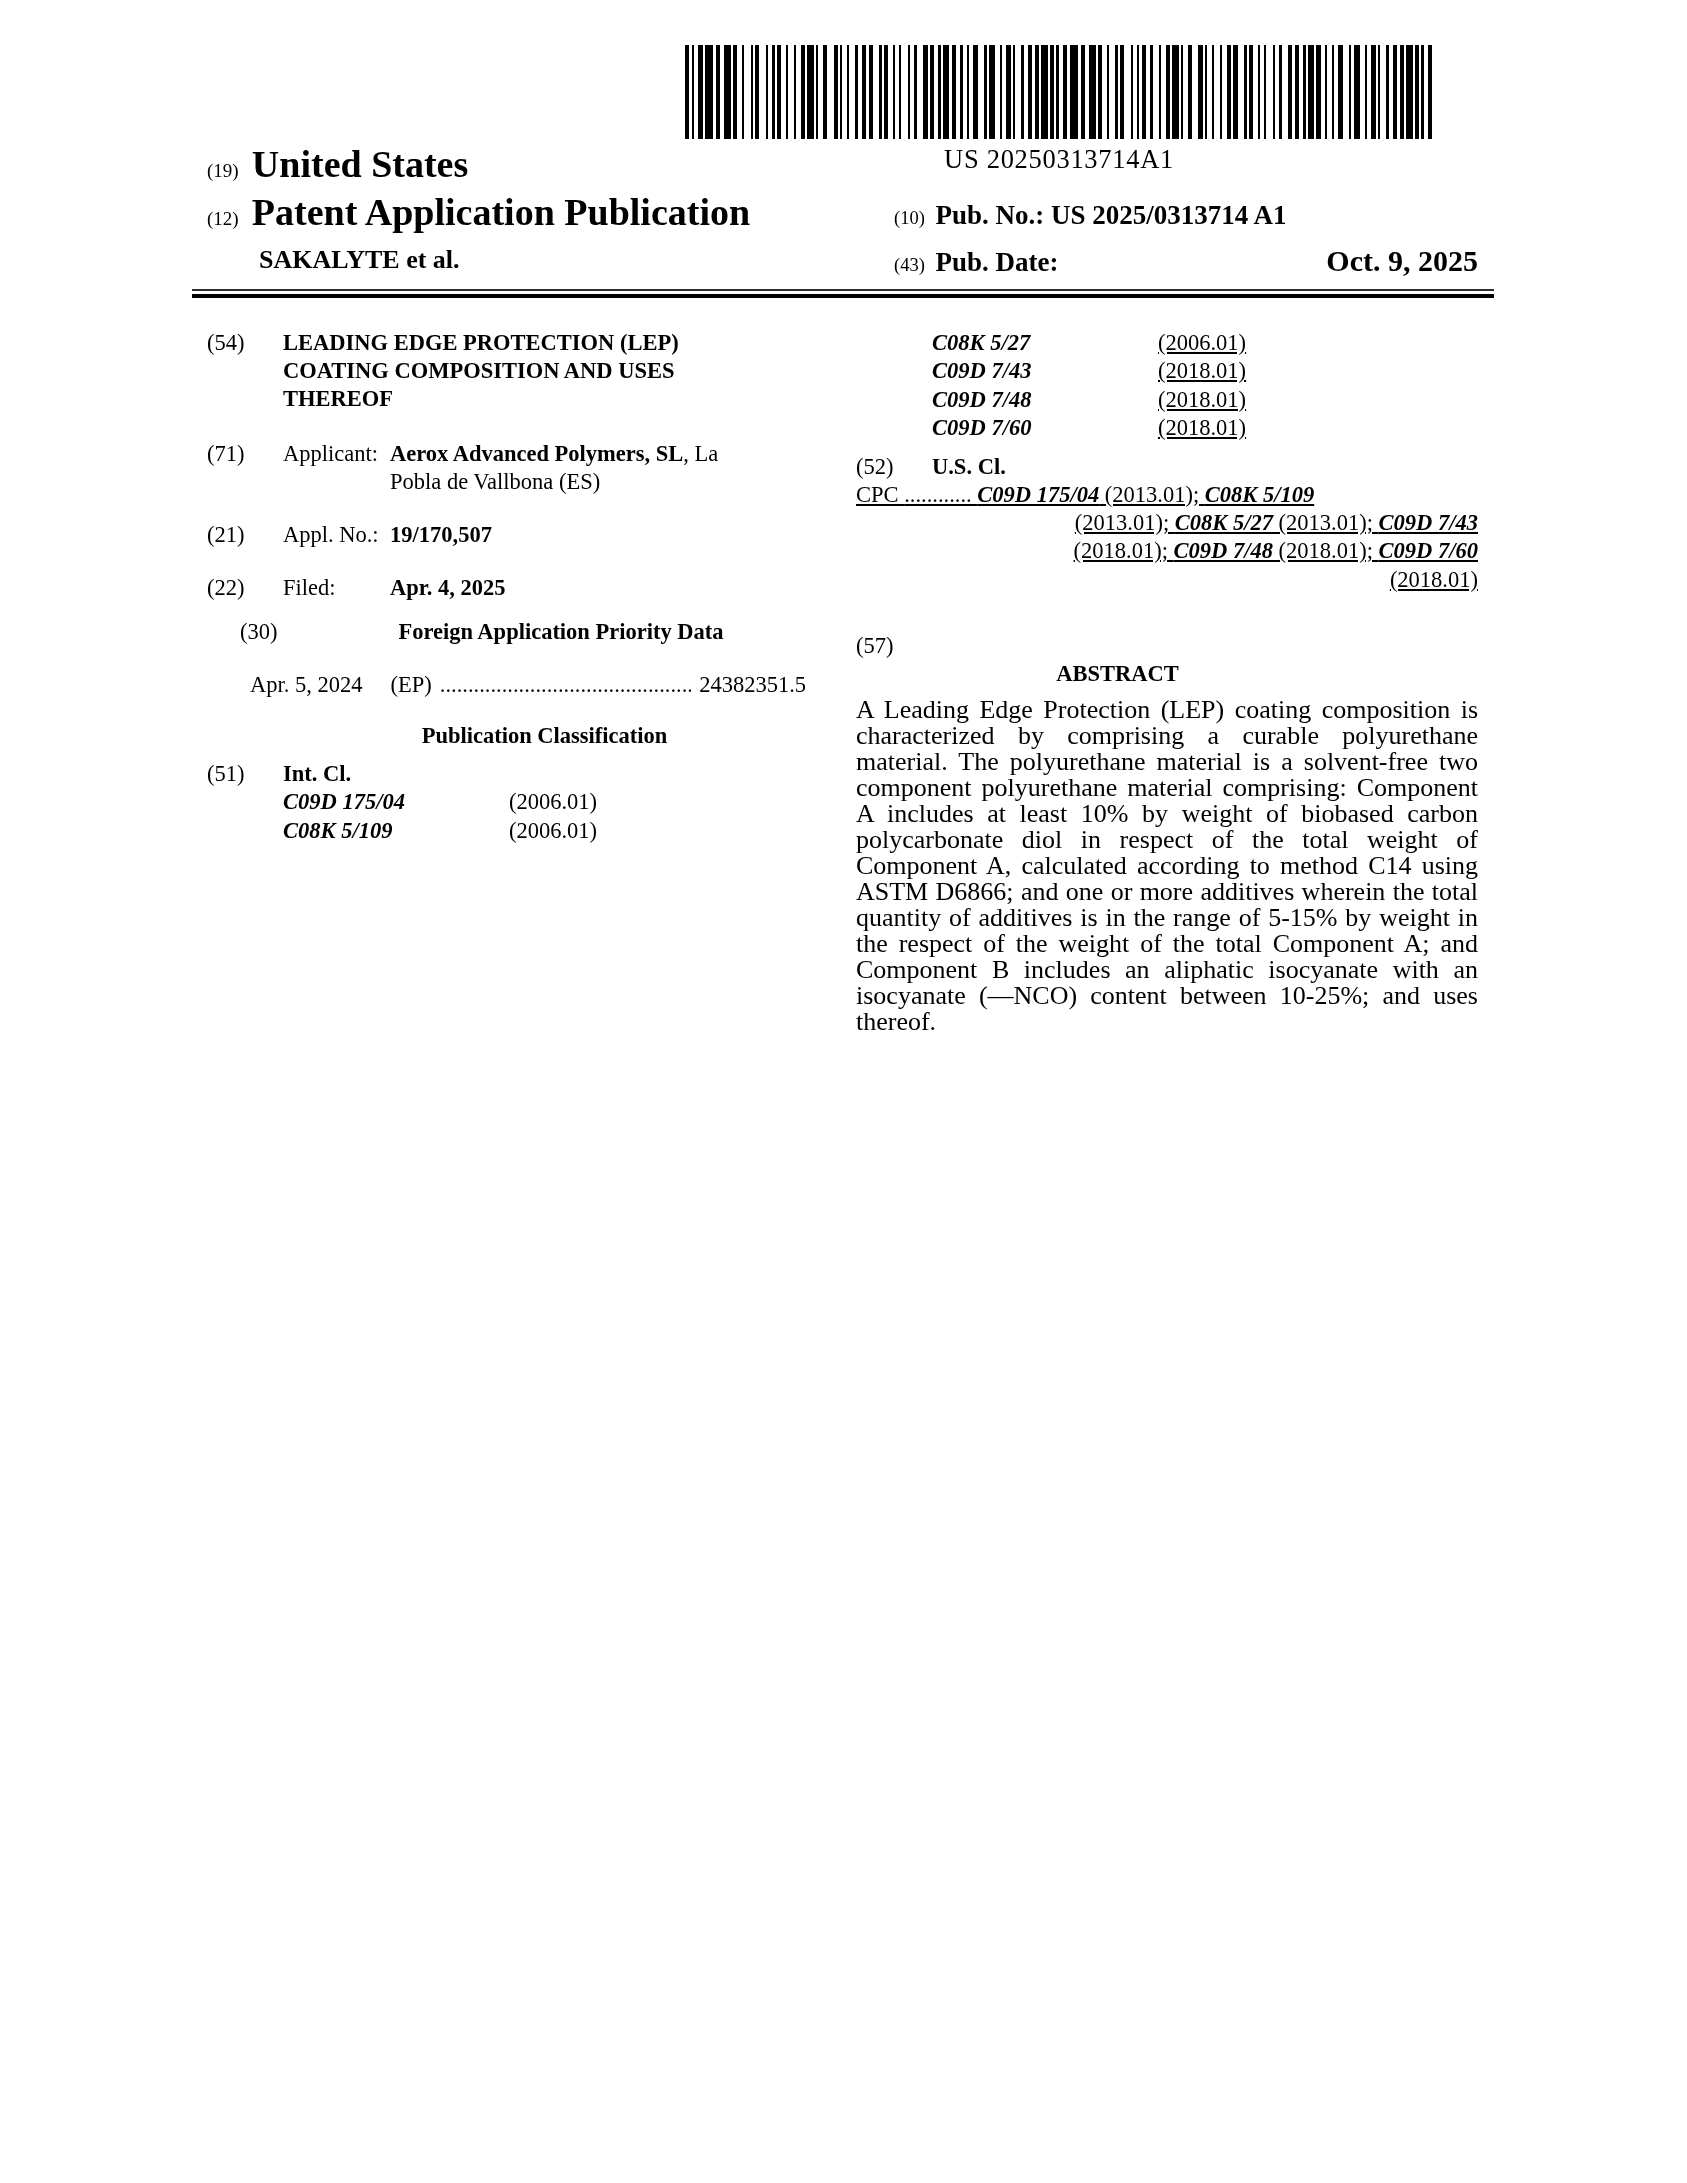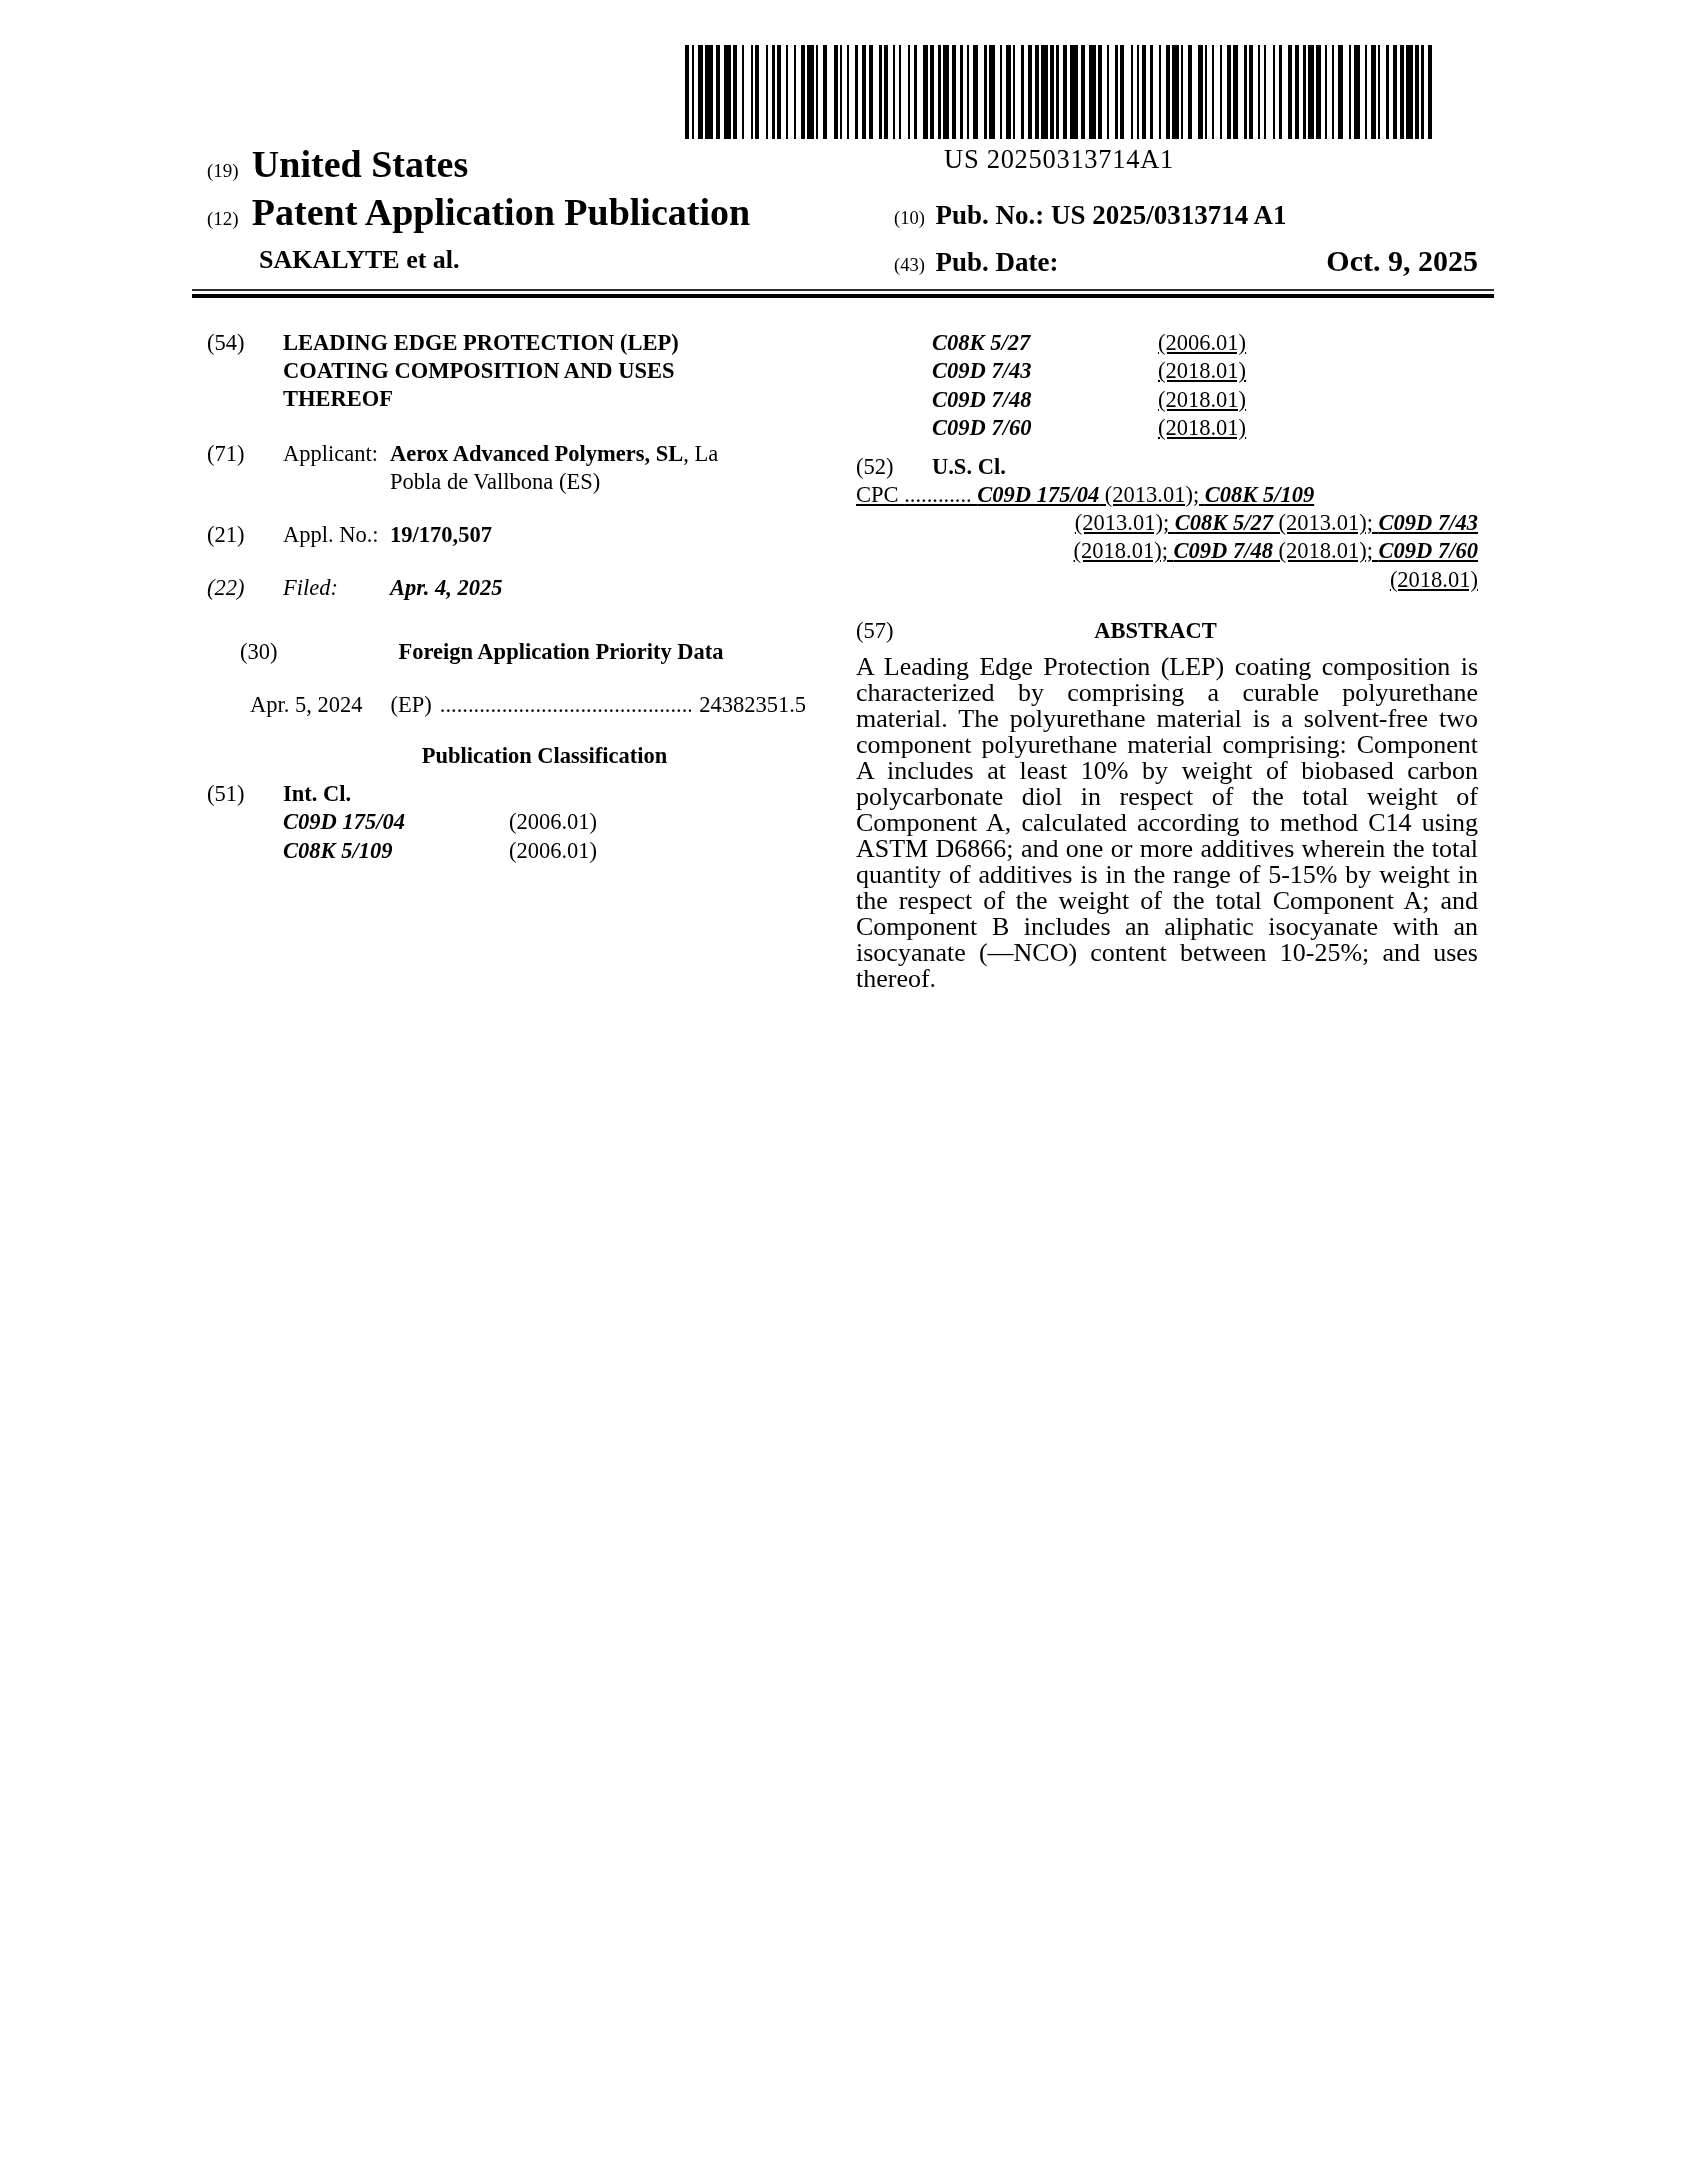--- a/index.html
+++ b/index.html
@@ -40,37 +40,37 @@
   .num{flex:none;width:76px;}
   .ft{flex:none;width:107px;}
   .b{font-weight:bold;}
   .pre{white-space:pre-line;}
 
   .s54{margin-bottom:26.5px;}
   .s54 .title{font-weight:bold;width:423px;}
   .s71{margin-bottom:25px;}
   .s72{margin-bottom:24px;}
   .s21{margin-bottom:25px;}
-  .s22{margin-bottom:36px;font-style:italic;}
+  .s22{margin-bottom:16px;}
   .s30{margin-bottom:25px;margin-left:33px;}
   .cheading{flex:1;text-align:center;font-weight:bold;}
   .prow{display:flex;margin-bottom:23px;}
   .pdate{margin-left:43px;flex:none;}
   .poffice{margin-left:28px;flex:none;}
   .pdots{flex:1;overflow:hidden;white-space:nowrap;margin:0 8px;}
   .pnum{flex:none;}
   .spc{padding-left:76px;text-align:center;font-weight:bold;margin-bottom:10.6px;}
 
   .icl{padding-left:76px;line-height:28.4px;}
   .icl .code{display:inline-block;width:226px;font-weight:bold;font-style:italic;}
   .icl-block{margin-bottom:10px;text-decoration:underline;}
 
   .cpc{line-height:28.4px;text-decoration:underline;}
   .cpc .r{text-align:right;}
-  .s57{margin-top:23px;}
+  .s57{margin-top:38px;flex-direction:column;}
   .aheading{flex:1;text-align:center;font-weight:bold;padding-right:99px;}
   .abs{margin-top:8.6px;text-align:justify;font-size:26px;line-height:26px;}
 </style>
 </head>
 <body>
 
 <div class="page">
 
   <div class="barcode">
     <div class="bars">

